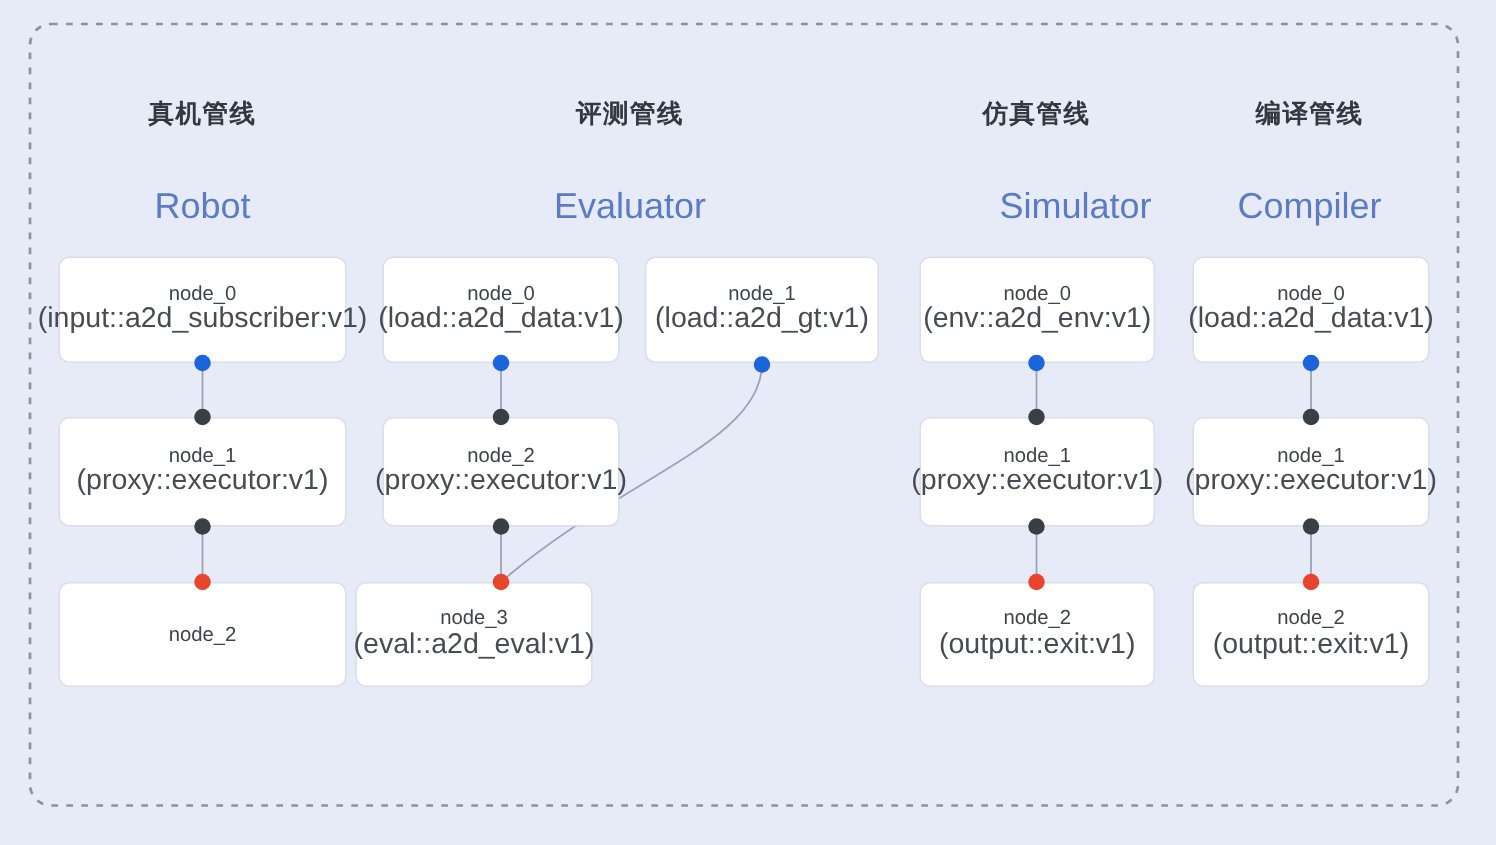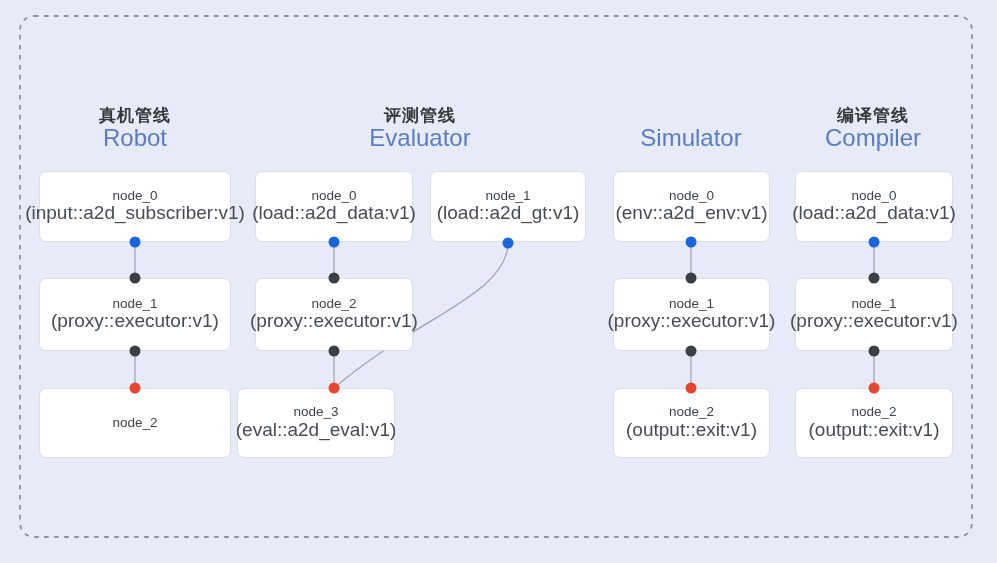--- a/index.html
+++ b/index.html
@@ -24,21 +24,20 @@
   .title-cn {
     position: absolute;
     top: 64px;
     width: 220px;
     text-align: center;
     font-size: 17px;
     font-weight: 700;
     color: #33373e;
     letter-spacing: 1px;
     z-index: 1;
-    margin-top: 40px;
   }
   .title-en {
     position: absolute;
     top: 124px;
     width: 220px;
     text-align: center;
     font-size: 24px;
     font-weight: 400;
     color: #5b7cc4;
     z-index: 1;
@@ -100,21 +99,22 @@
     <path d="M691 351 V388" fill="none" stroke="#9aa4b5" stroke-width="1.2"></path>
 
     <path d="M874 242 V278" fill="none" stroke="#9aa4b5" stroke-width="1.2"></path>
     <path d="M874 351 V388" fill="none" stroke="#9aa4b5" stroke-width="1.2"></path>
   </svg>
 
   <div class="title-cn" style="left:25px">真机管线</div>
   <div class="title-en" style="left:25px">Robot</div>
   <div class="title-cn" style="left:310px">评测管线</div>
   <div class="title-en" style="left:310px">Evaluator</div>
-  <div class="title-en" style="left:581px">Simulator</div>
+  <div class="title-cn" style="left:581px">仿真管线</div>
+  <div class="title-en" style="left:607px">Simulator</div>
   <div class="title-cn" style="left:763px">编译管线</div>
   <div class="title-en" style="left:763px">Compiler</div>
 
   <div class="node-box" style="left:39px; top:171px; width:192px; height:71px">
     <span class="node-name">node_0</span>
     <span class="node-impl">(input::a2d_subscriber:v1)</span>
   </div>
   <div class="node-box" style="left:39px; top:278px; width:192px; height:73px">
     <span class="node-name">node_1</span>
     <span class="node-impl">(proxy::executor:v1)</span>

